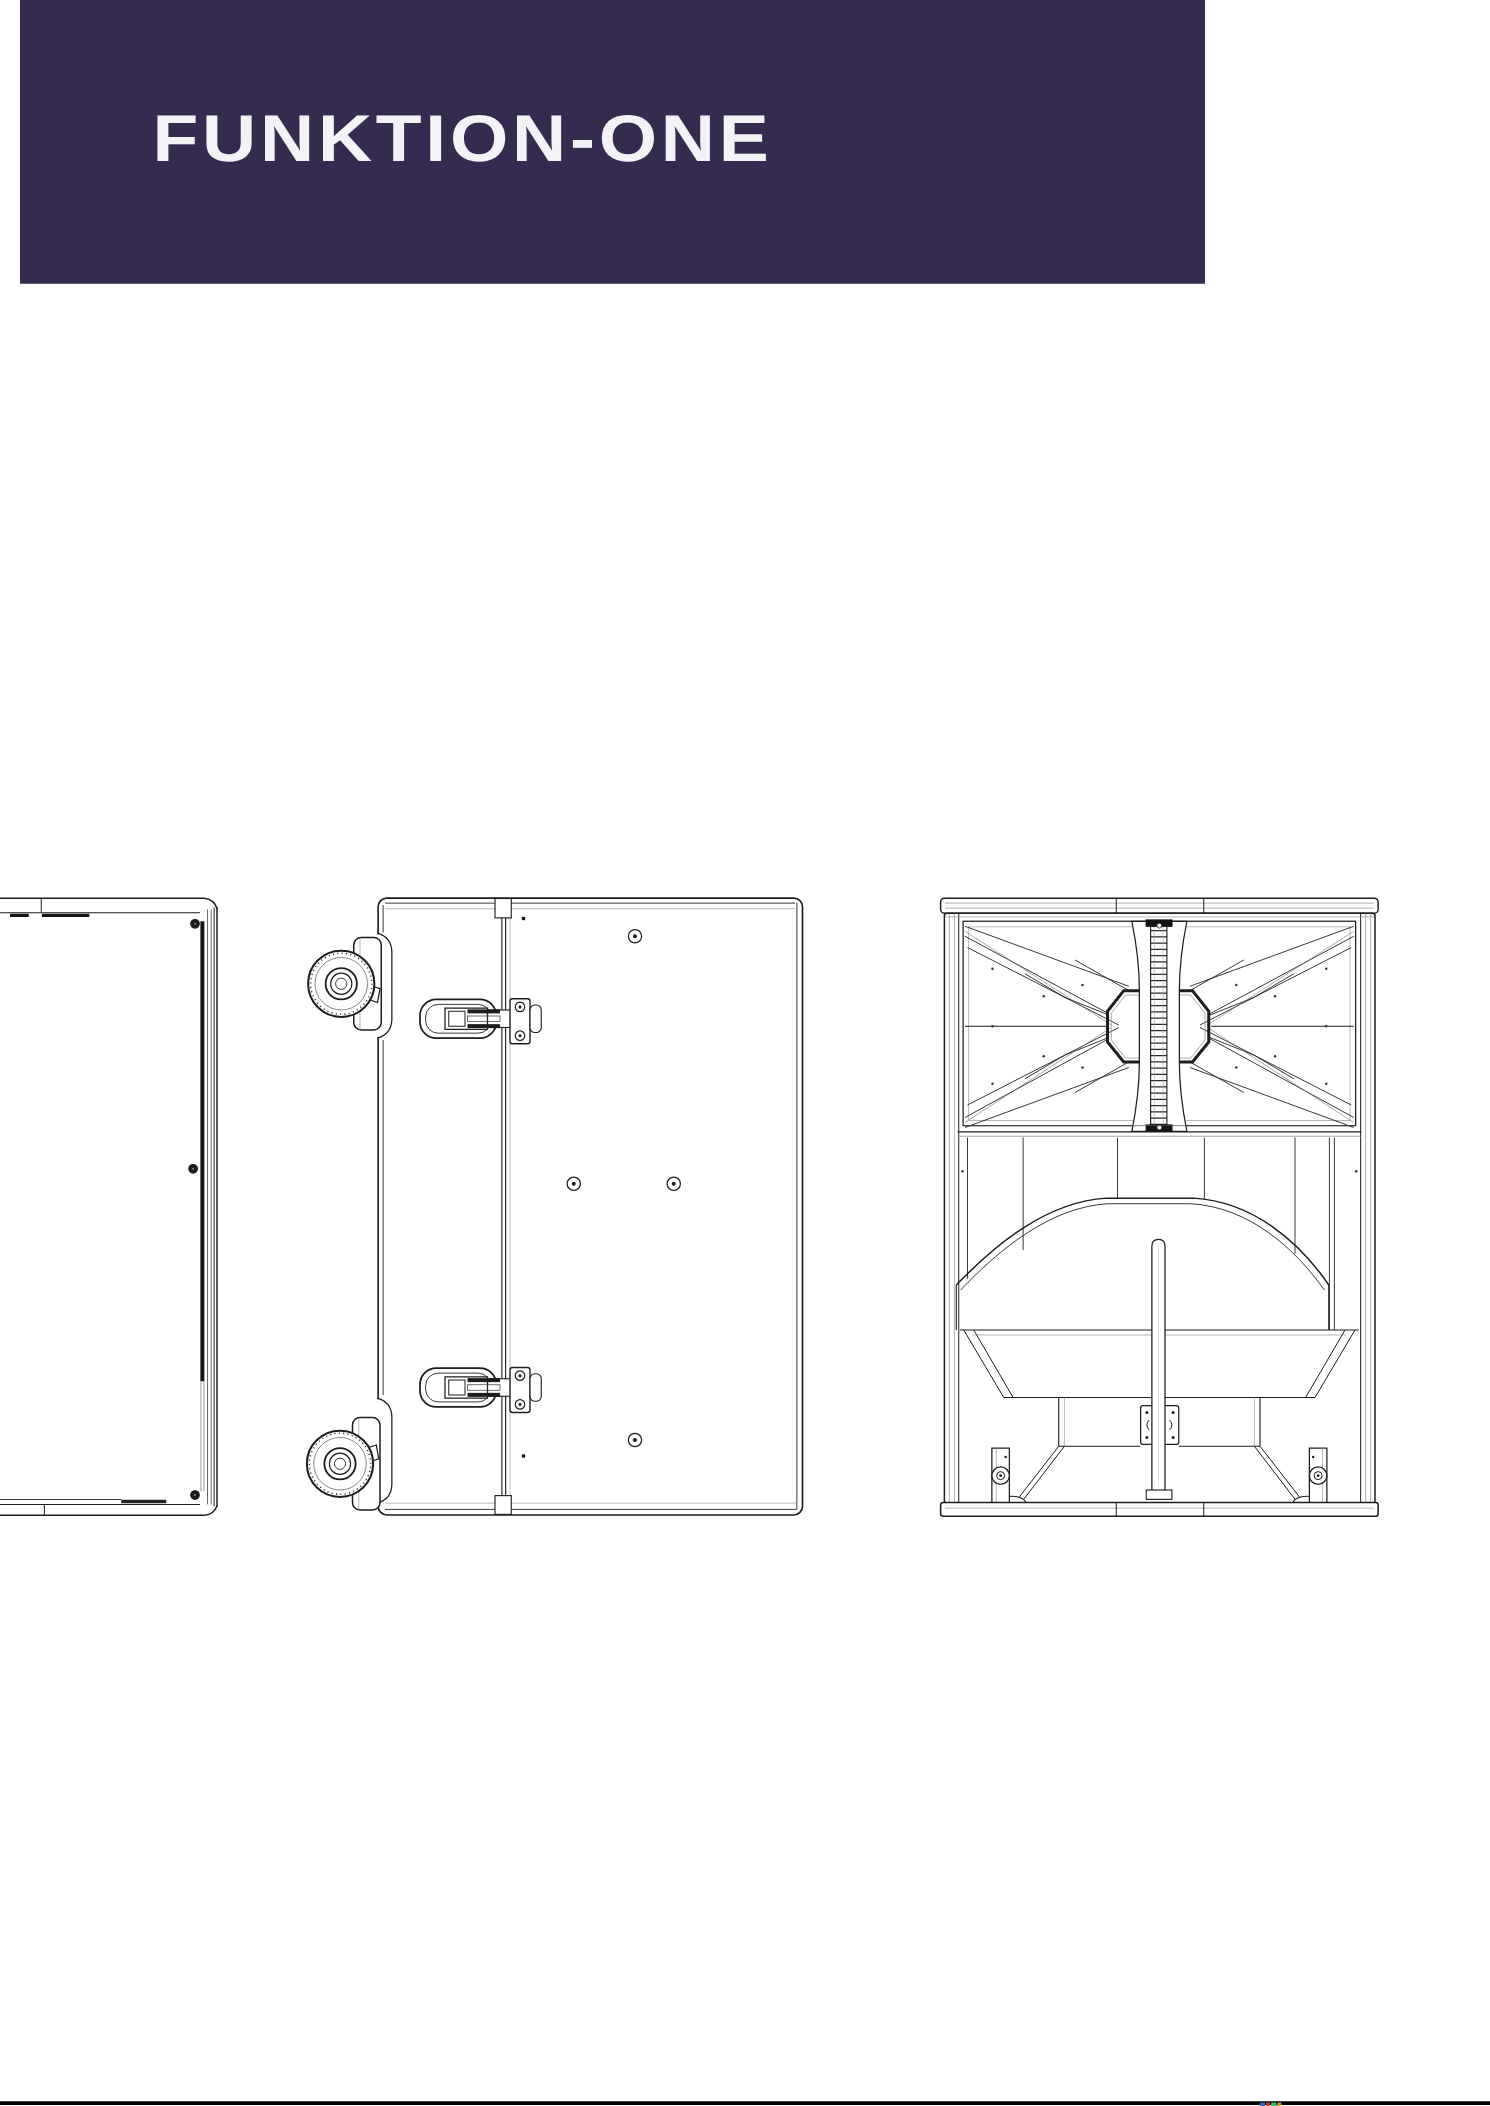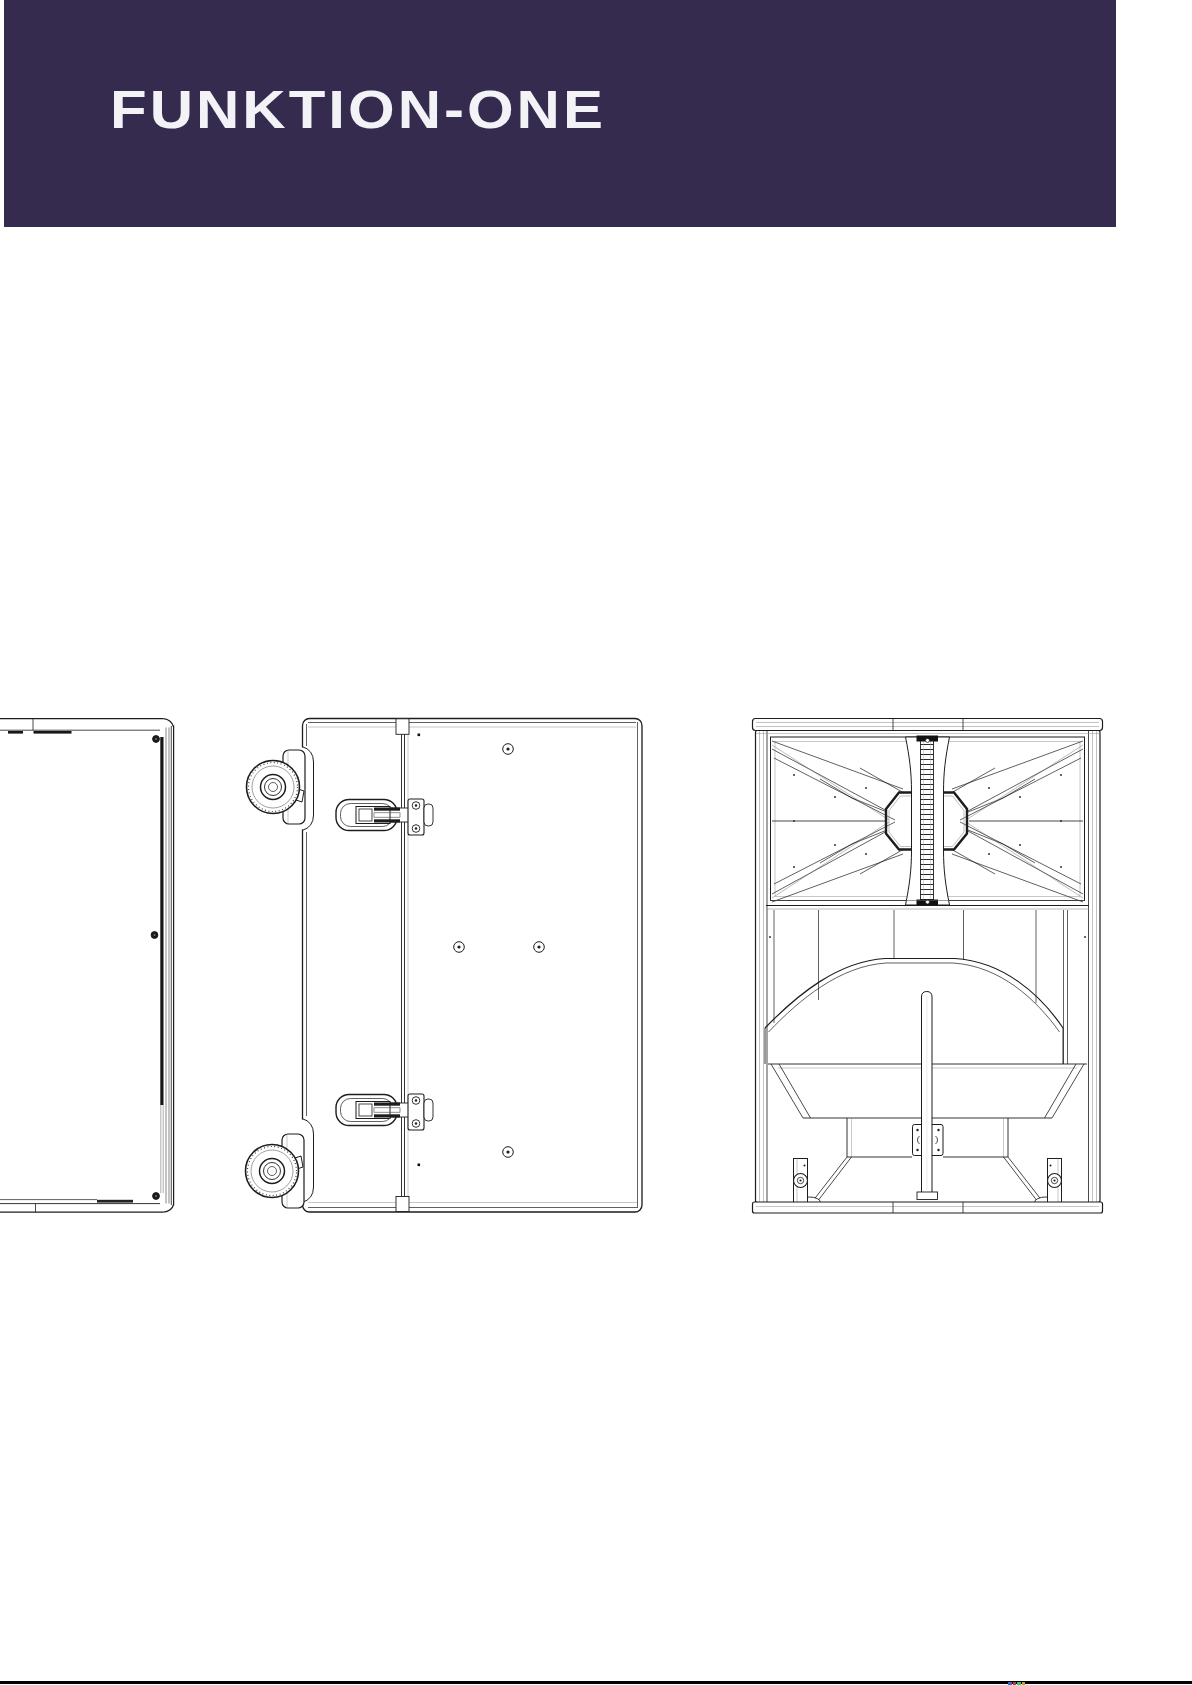--- a/index.html
+++ b/index.html
@@ -4,21 +4,21 @@
 <style>
   html,body{margin:0;padding:0;}
   body{
     position:relative;
     width:1192px;height:1685px;
     background:#ffffff;
     overflow:hidden;
     font-family:"Liberation Sans", sans-serif;
   }
   .header{
-    position:absolute;top:0;left:4px;width:1112px;height:227px;
+    position:absolute;top:0;left:16px;width:948px;height:227px;
     background:var(--header-bg,#342B4F);
   }
   .logo{
     position:absolute;left:106px;top:80px;
     font-weight:700;font-size:60px;letter-spacing:3px;
     color:var(--header-fg,#F3F2F6);
     transform:scale(1.0,0.88);transform-origin:left top;
     white-space:nowrap;
   }
   .drawings{position:absolute;left:0;top:0;width:1192px;height:1685px;}

